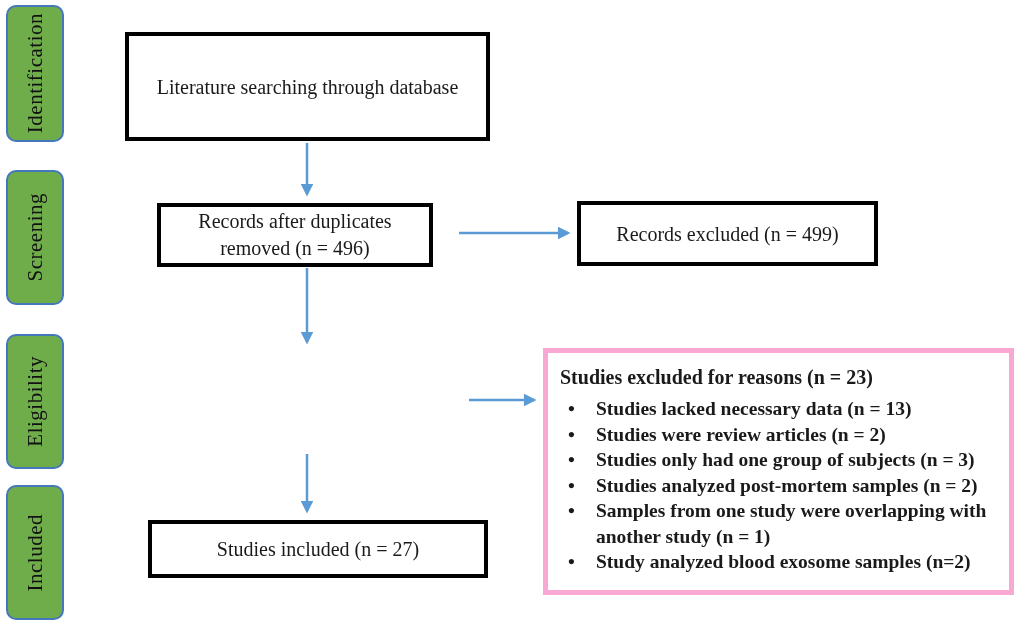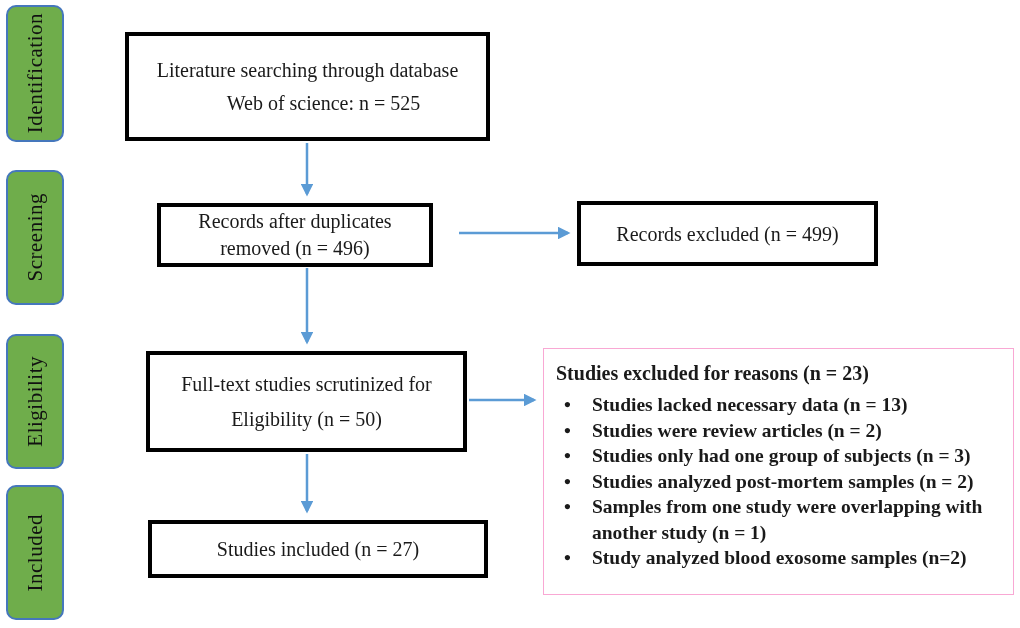--- a/index.html
+++ b/index.html
@@ -65,21 +65,21 @@
   .box-fulltext { left: 146px; top: 351px; width: 321px; height: 101px; }
   .box-fulltext .ln { line-height: 35px; }
 
   .box-included { left: 148px; top: 520px; width: 340px; height: 58px; }
 
   
   .box-reasons {
     position: absolute;
     left: 543px; top: 348px; width: 471px; height: 247px;
     background: #ffffff;
-    border: 1px solid #f9a8d4;
+    border: 5px solid #f9a8d4;
     padding: 13px 10px 0 12px;
     text-align: left;
     font-size: 20px;
   }
   .box-reasons .title {
     font-weight: bold;
     font-size: 20px;
     margin-bottom: 7px;
   }
   .box-reasons ul { list-style: none; }
@@ -131,36 +131,31 @@
     </defs>
     <line x1="307" y1="143" x2="307" y2="194" stroke="#5B9BD5" stroke-width="2.5" marker-end="url(#ah)"></line>
     <line x1="459" y1="233" x2="568" y2="233" stroke="#5B9BD5" stroke-width="2.5" marker-end="url(#ah)"></line>
     <line x1="307" y1="268" x2="307" y2="342" stroke="#5B9BD5" stroke-width="2.5" marker-end="url(#ah)"></line>
     <line x1="469" y1="400" x2="534" y2="400" stroke="#5B9BD5" stroke-width="2.5" marker-end="url(#ah)"></line>
     <line x1="307" y1="454" x2="307" y2="511" stroke="#5B9BD5" stroke-width="2.5" marker-end="url(#ah)"></line>
   </svg>
 
   <div class="fbox box-search">
     <div class="ln">Literature searching through database</div>
-    <div class="ln ln-indent ln-last">Web of science: n = 525</div>
   </div>
 
   <div class="fbox box-dupes">
     <div class="ln">Records after duplicates</div>
     <div class="ln">removed (n = 496)</div>
   </div>
 
   <div class="fbox box-excluded">
     <div class="ln">Records excluded (n = 499)</div>
   </div>
 
-  <div class="fbox box-fulltext">
-    <div class="ln">Full-text studies scrutinized for</div>
-    <div class="ln">Eligibility (n = 50)</div>
-  </div>
 
   <div class="box-reasons">
     <div class="title">Studies excluded for reasons (n = 23)</div>
     <ul>
       <li>Studies lacked necessary data (n = 13)</li>
       <li>Studies were review articles (n = 2)</li>
       <li>Studies only had one group of subjects (n = 3)</li>
       <li>Studies analyzed post-mortem samples (n = 2)</li>
       <li>Samples from one study were overlapping with another study (n = 1)</li>
       <li>Study analyzed blood exosome samples (n=2)</li>

